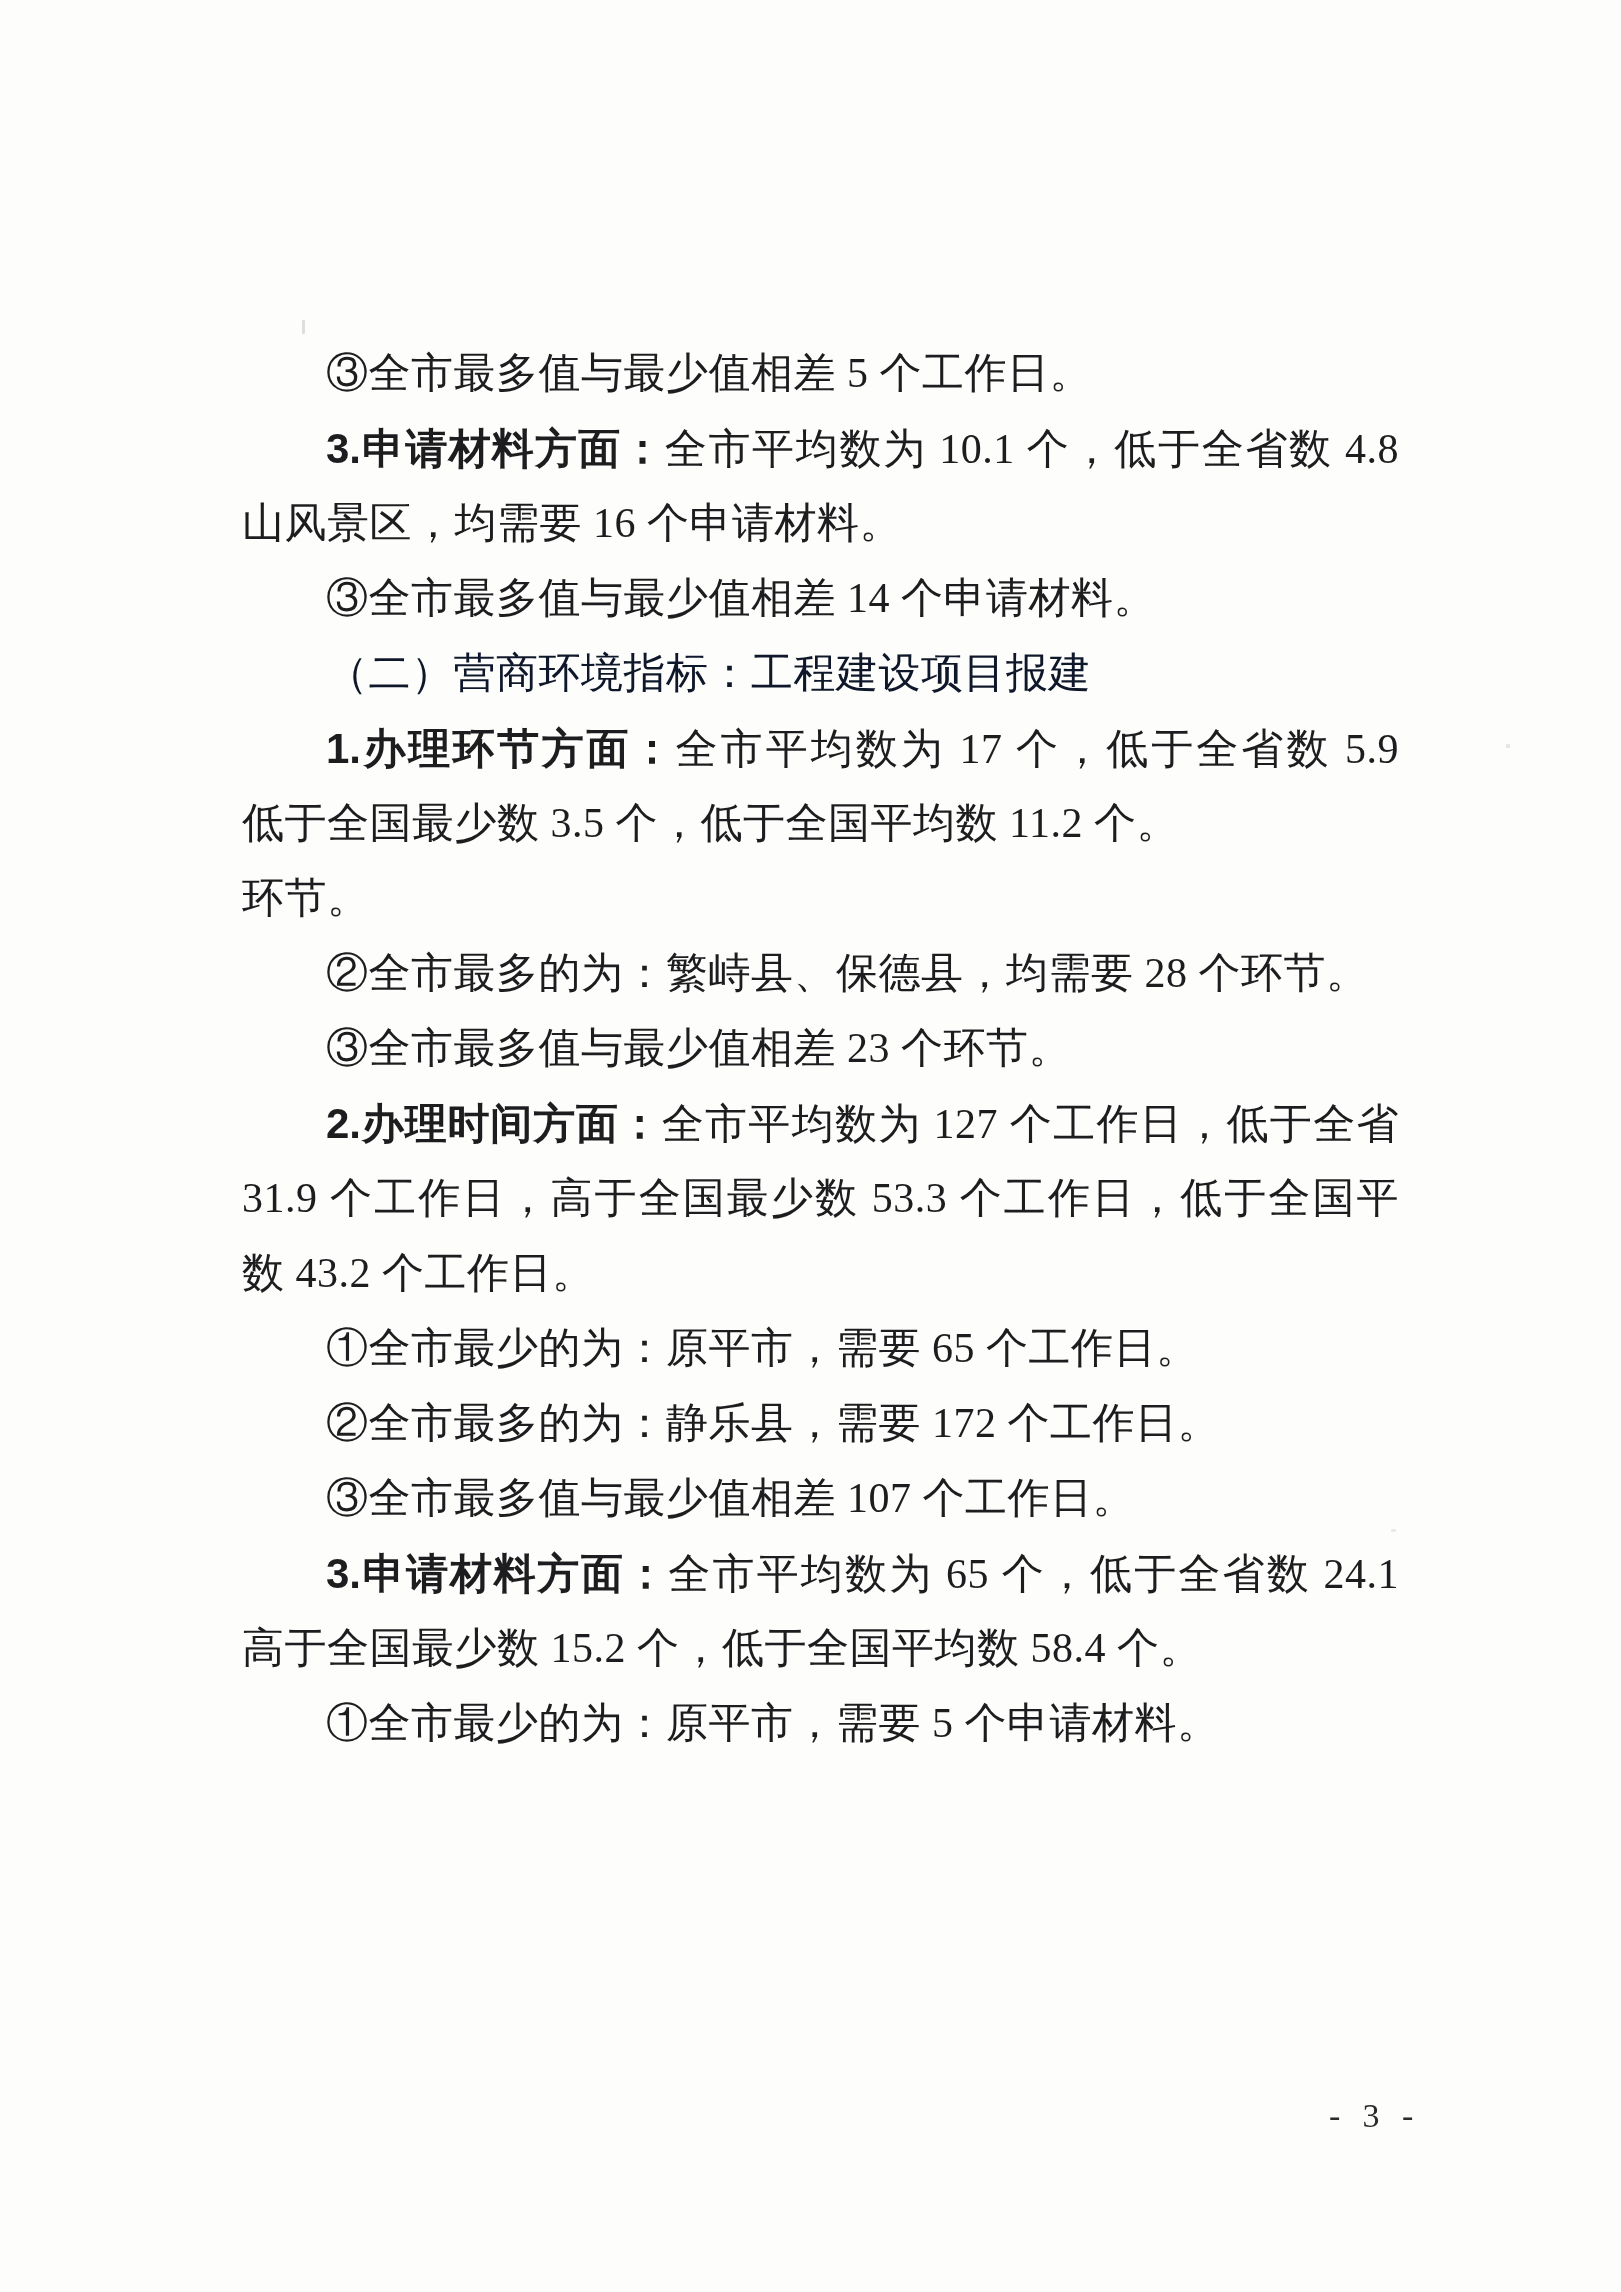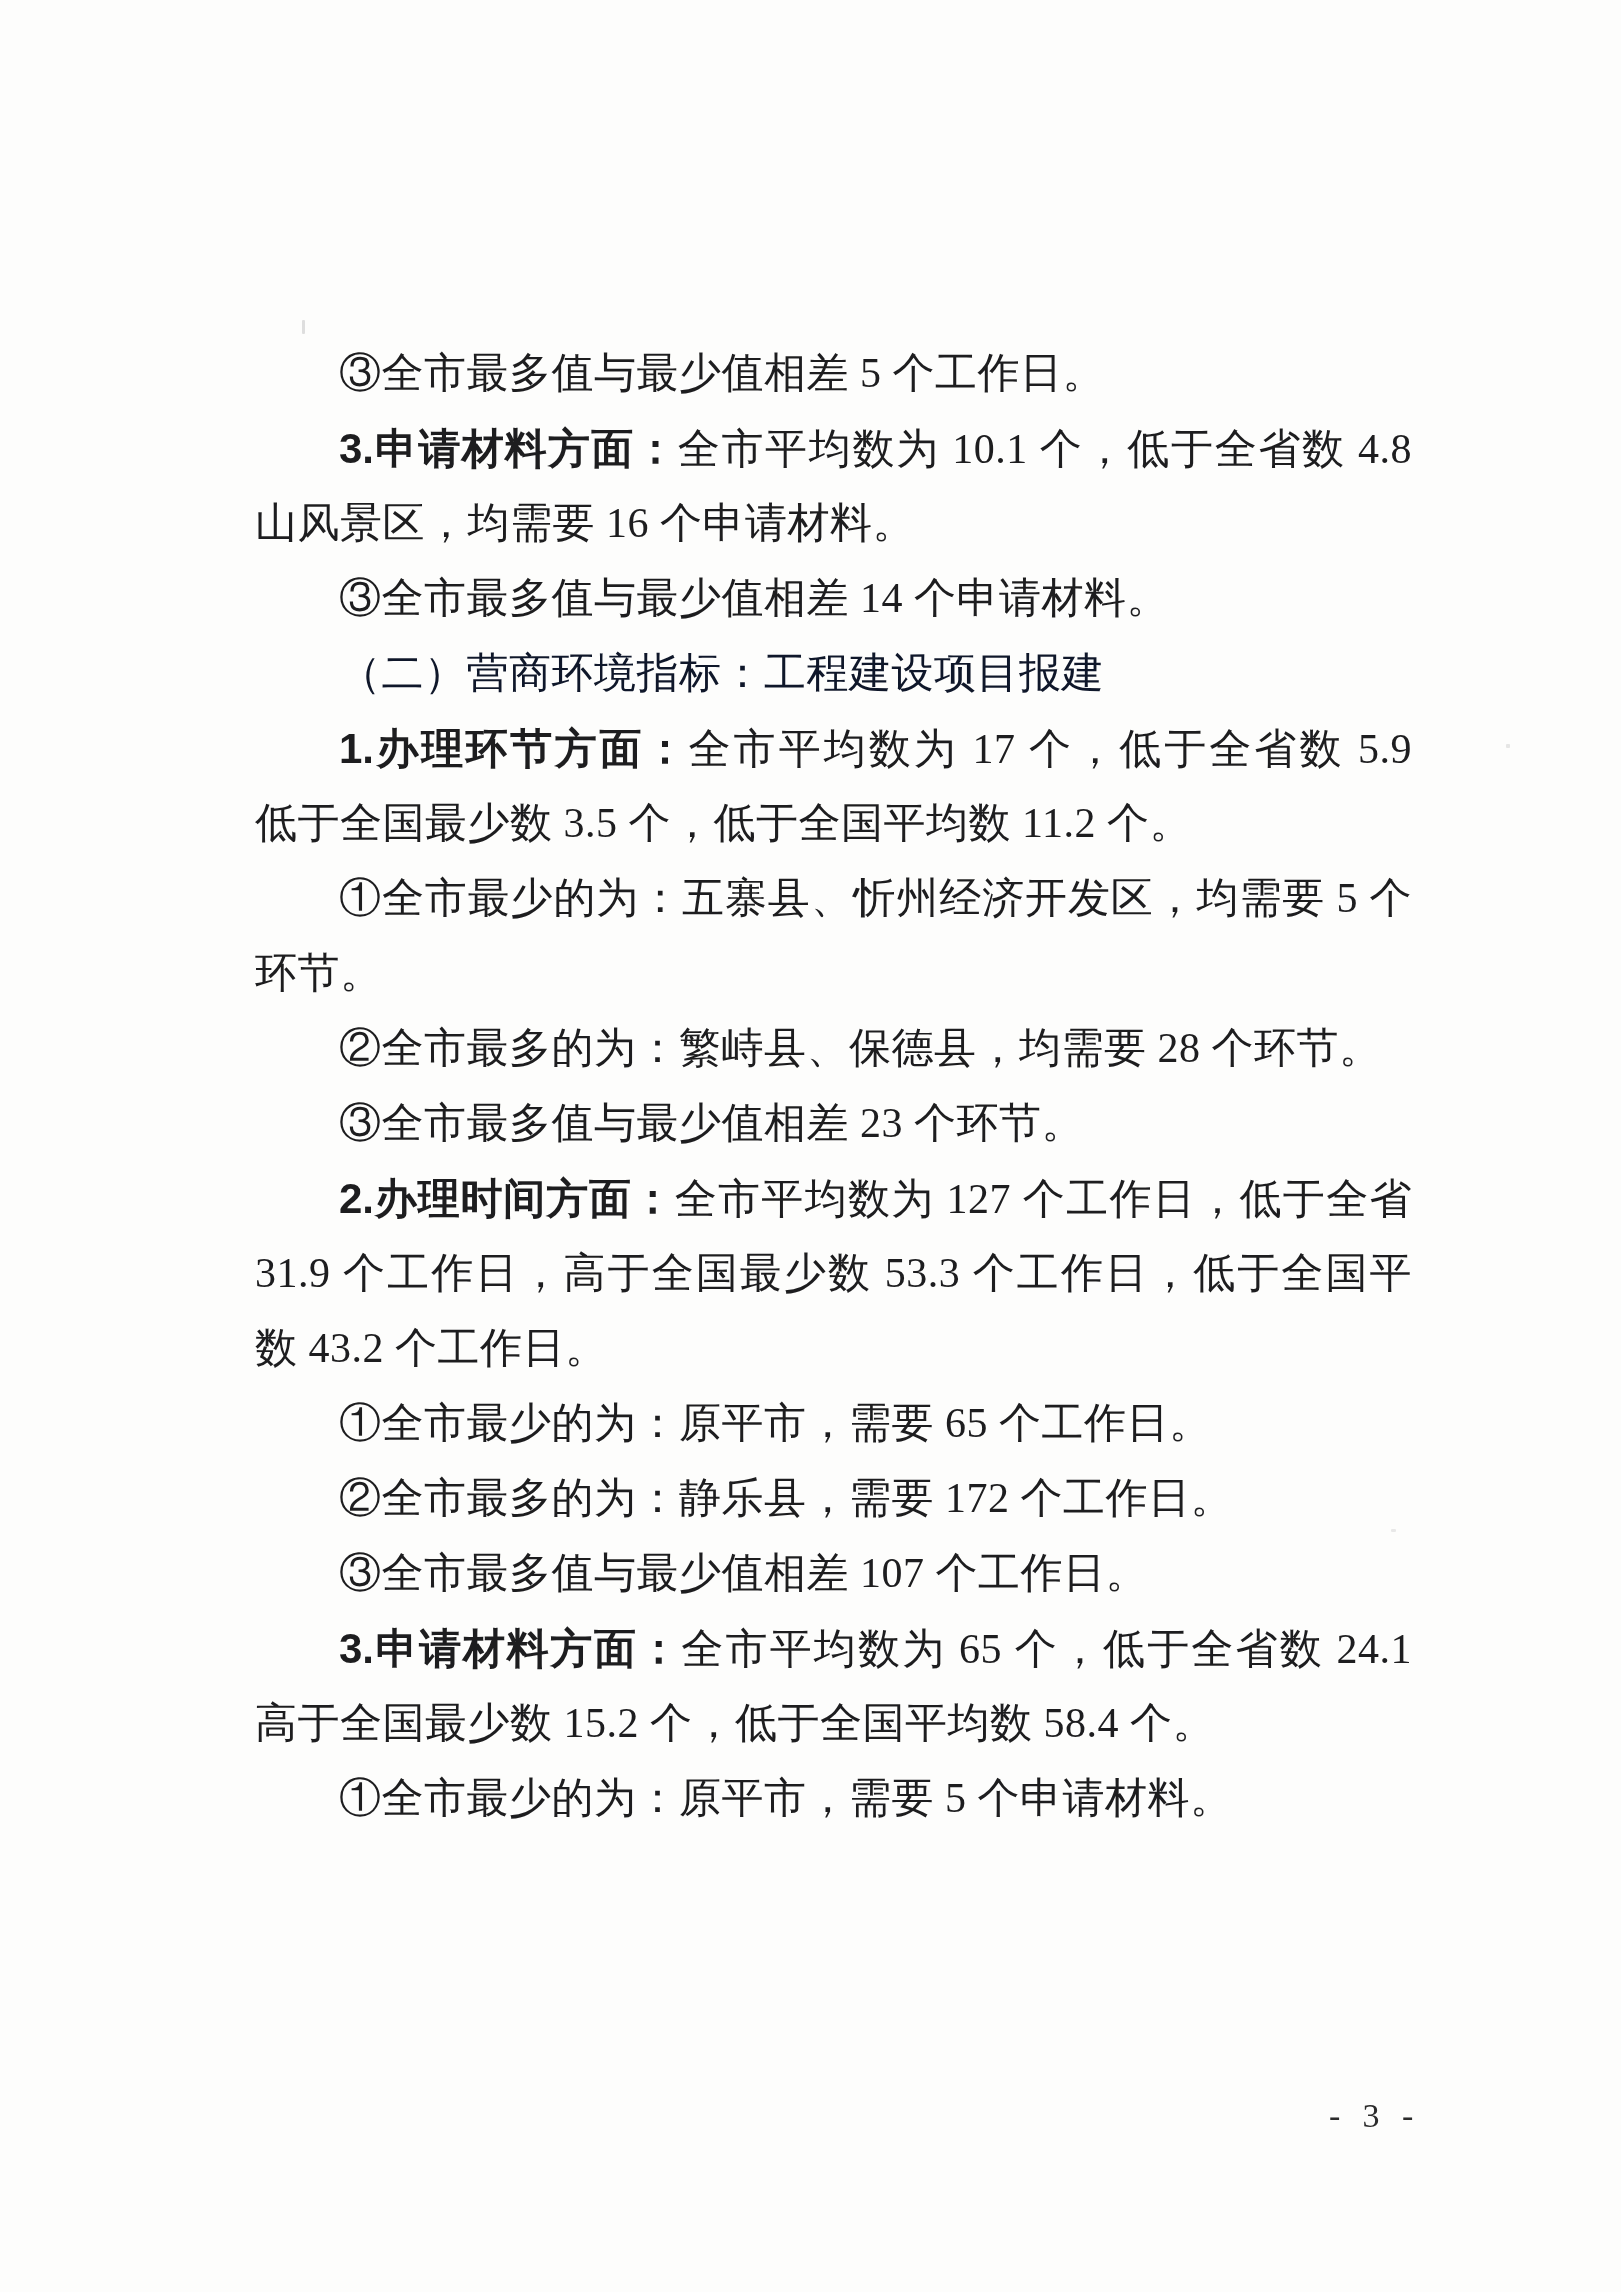--- a/index.html
+++ b/index.html
@@ -12,21 +12,21 @@
     width: 1621px;
     height: 2293px;
     margin: 0 auto;
     background: #fdfdfc;
     overflow: hidden;
     font-family: "Liberation Serif", "DejaVu Serif", serif;
     color: #1d1d1f;
   }
   .text-block {
     position: absolute;
-    left: 255px;
+    left: 242px;
     top: 336px;
     width: 1157px;
     font-size: 42px;
     line-height: 75px;
     letter-spacing: 0.5px;
     text-align: left;
   }
   .line {
     height: 75px;
     overflow: hidden;
@@ -75,21 +75,20 @@
 <div class="page">
 
   <div class="text-block" id="lines-container">
       <div class="line indent"><span class="rest">③全市最多值与最少值相差 5 个工作日。</span></div>
       <div class="line indent stretch"><span class="lead">3.申请材料方面：</span><span class="rest">全市平均数为 10.1 个，低于全省数 4.8</span></div>
       <div class="line"><span class="rest">山风景区，均需要 16 个申请材料。</span></div>
       <div class="line indent"><span class="rest">③全市最多值与最少值相差 14 个申请材料。</span></div>
       <div class="line indent kaiti"><span class="rest">（二）营商环境指标：工程建设项目报建</span></div>
       <div class="line indent stretch"><span class="lead">1.办理环节方面：</span><span class="rest">全市平均数为 17 个，低于全省数 5.9 个，</span></div>
       <div class="line"><span class="rest">低于全国最少数 3.5 个，低于全国平均数 11.2 个。</span></div>
-      <div class="line indent stretch"><span class="rest">①全市最少的为：五寨县、忻州经济开发区，均需要 5 个</span></div>
       <div class="line"><span class="rest">环节。</span></div>
       <div class="line indent"><span class="rest">②全市最多的为：繁峙县、保德县，均需要 28 个环节。</span></div>
       <div class="line indent"><span class="rest">③全市最多值与最少值相差 23 个环节。</span></div>
       <div class="line indent stretch"><span class="lead">2.办理时间方面：</span><span class="rest">全市平均数为 127 个工作日，低于全省数</span></div>
       <div class="line stretch"><span class="rest">31.9 个工作日，高于全国最少数 53.3 个工作日，低于全国平均</span></div>
       <div class="line"><span class="rest">数 43.2 个工作日。</span></div>
       <div class="line indent"><span class="rest">①全市最少的为：原平市，需要 65 个工作日。</span></div>
       <div class="line indent"><span class="rest">②全市最多的为：静乐县，需要 172 个工作日。</span></div>
       <div class="line indent"><span class="rest">③全市最多值与最少值相差 107 个工作日。</span></div>
       <div class="line indent stretch"><span class="lead">3.申请材料方面：</span><span class="rest">全市平均数为 65 个，低于全省数 24.1 个，</span></div>

